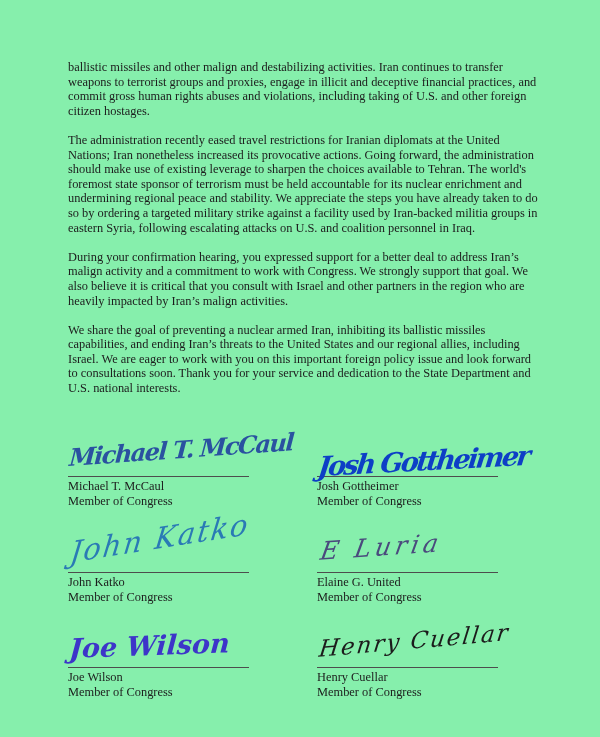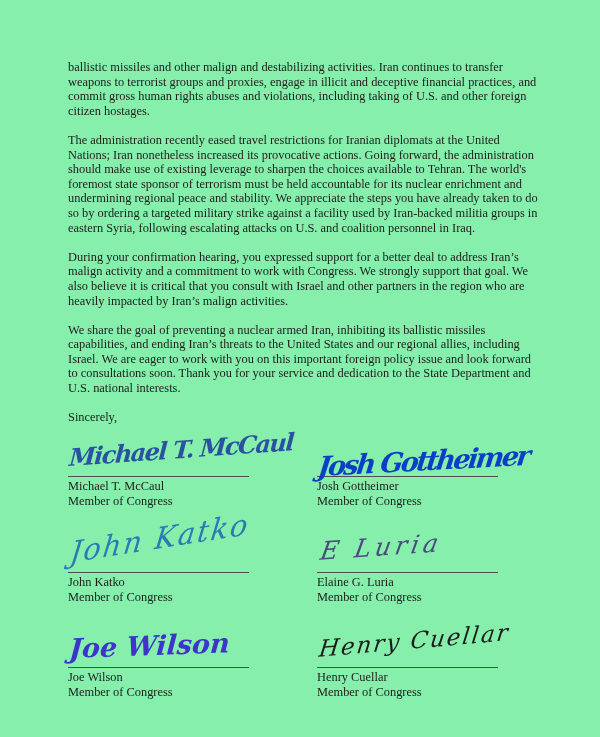--- a/index.html
+++ b/index.html
@@ -96,21 +96,20 @@
 </head>
 <body>
 
 <div class="page">
 
   <div class="letter-body">
     <p>ballistic missiles and other malign and destabilizing activities. Iran continues to transfer weapons to terrorist groups and proxies, engage in illicit and deceptive financial practices, and commit gross human rights abuses and violations, including taking of U.S. and other foreign citizen hostages.</p>
     <p>The administration recently eased travel restrictions for Iranian diplomats at the United Nations; Iran nonetheless increased its provocative actions. Going forward, the administration should make use of existing leverage to sharpen the choices available to Tehran. The world's foremost state sponsor of terrorism must be held accountable for its nuclear enrichment and undermining regional peace and stability. We appreciate the steps you have already taken to do so by ordering a targeted military strike against a facility used by Iran-backed militia groups in eastern Syria, following escalating attacks on U.S. and coalition personnel in Iraq.</p>
     <p>During your confirmation hearing, you expressed support for a better deal to address Iran’s malign activity and a commitment to work with Congress. We strongly support that goal. We also believe it is critical that you consult with Israel and other partners in the region who are heavily impacted by Iran’s malign activities.</p>
     <p>We share the goal of preventing a nuclear armed Iran, inhibiting its ballistic missiles capabilities, and ending Iran’s threats to the United States and our regional allies, including Israel. We are eager to work with you on this important foreign policy issue and look forward to consultations soon. Thank you for your service and dedication to the State Department and U.S. national interests.</p>
-    <p class="closing">Sincerely,</p>
   </div>
 
   <div class="sig-cell cell-r1c1">
     <div class="sig-art">
       <span class="sig-script sig-mccaul" style="color: rgb(42, 82, 160);">Michael T. McCaul</span>
     </div>
     <div class="sig-line"></div>
     <div class="sig-name">Michael T. McCaul</div>
     <div class="sig-title">Member of Congress</div>
   </div>
@@ -131,21 +130,21 @@
     <div class="sig-line"></div>
     <div class="sig-name">John Katko</div>
     <div class="sig-title">Member of Congress</div>
   </div>
 
   <div class="sig-cell cell-r2c2">
     <div class="sig-art">
       <span class="sig-script sig-luria" style="color: rgb(74, 74, 125);">E Luria</span>
     </div>
     <div class="sig-line"></div>
-    <div class="sig-name">Elaine G. Luria</div>
+    <div class="sig-name">Elaine G. United</div>
     <div class="sig-title">Member of Congress</div>
   </div>
 
   <div class="sig-cell cell-r3c1">
     <div class="sig-art">
       <span class="sig-script sig-wilson" style="color: rgb(61, 53, 201);">Joe Wilson</span>
     </div>
     <div class="sig-line"></div>
     <div class="sig-name">Joe Wilson</div>
     <div class="sig-title">Member of Congress</div>

